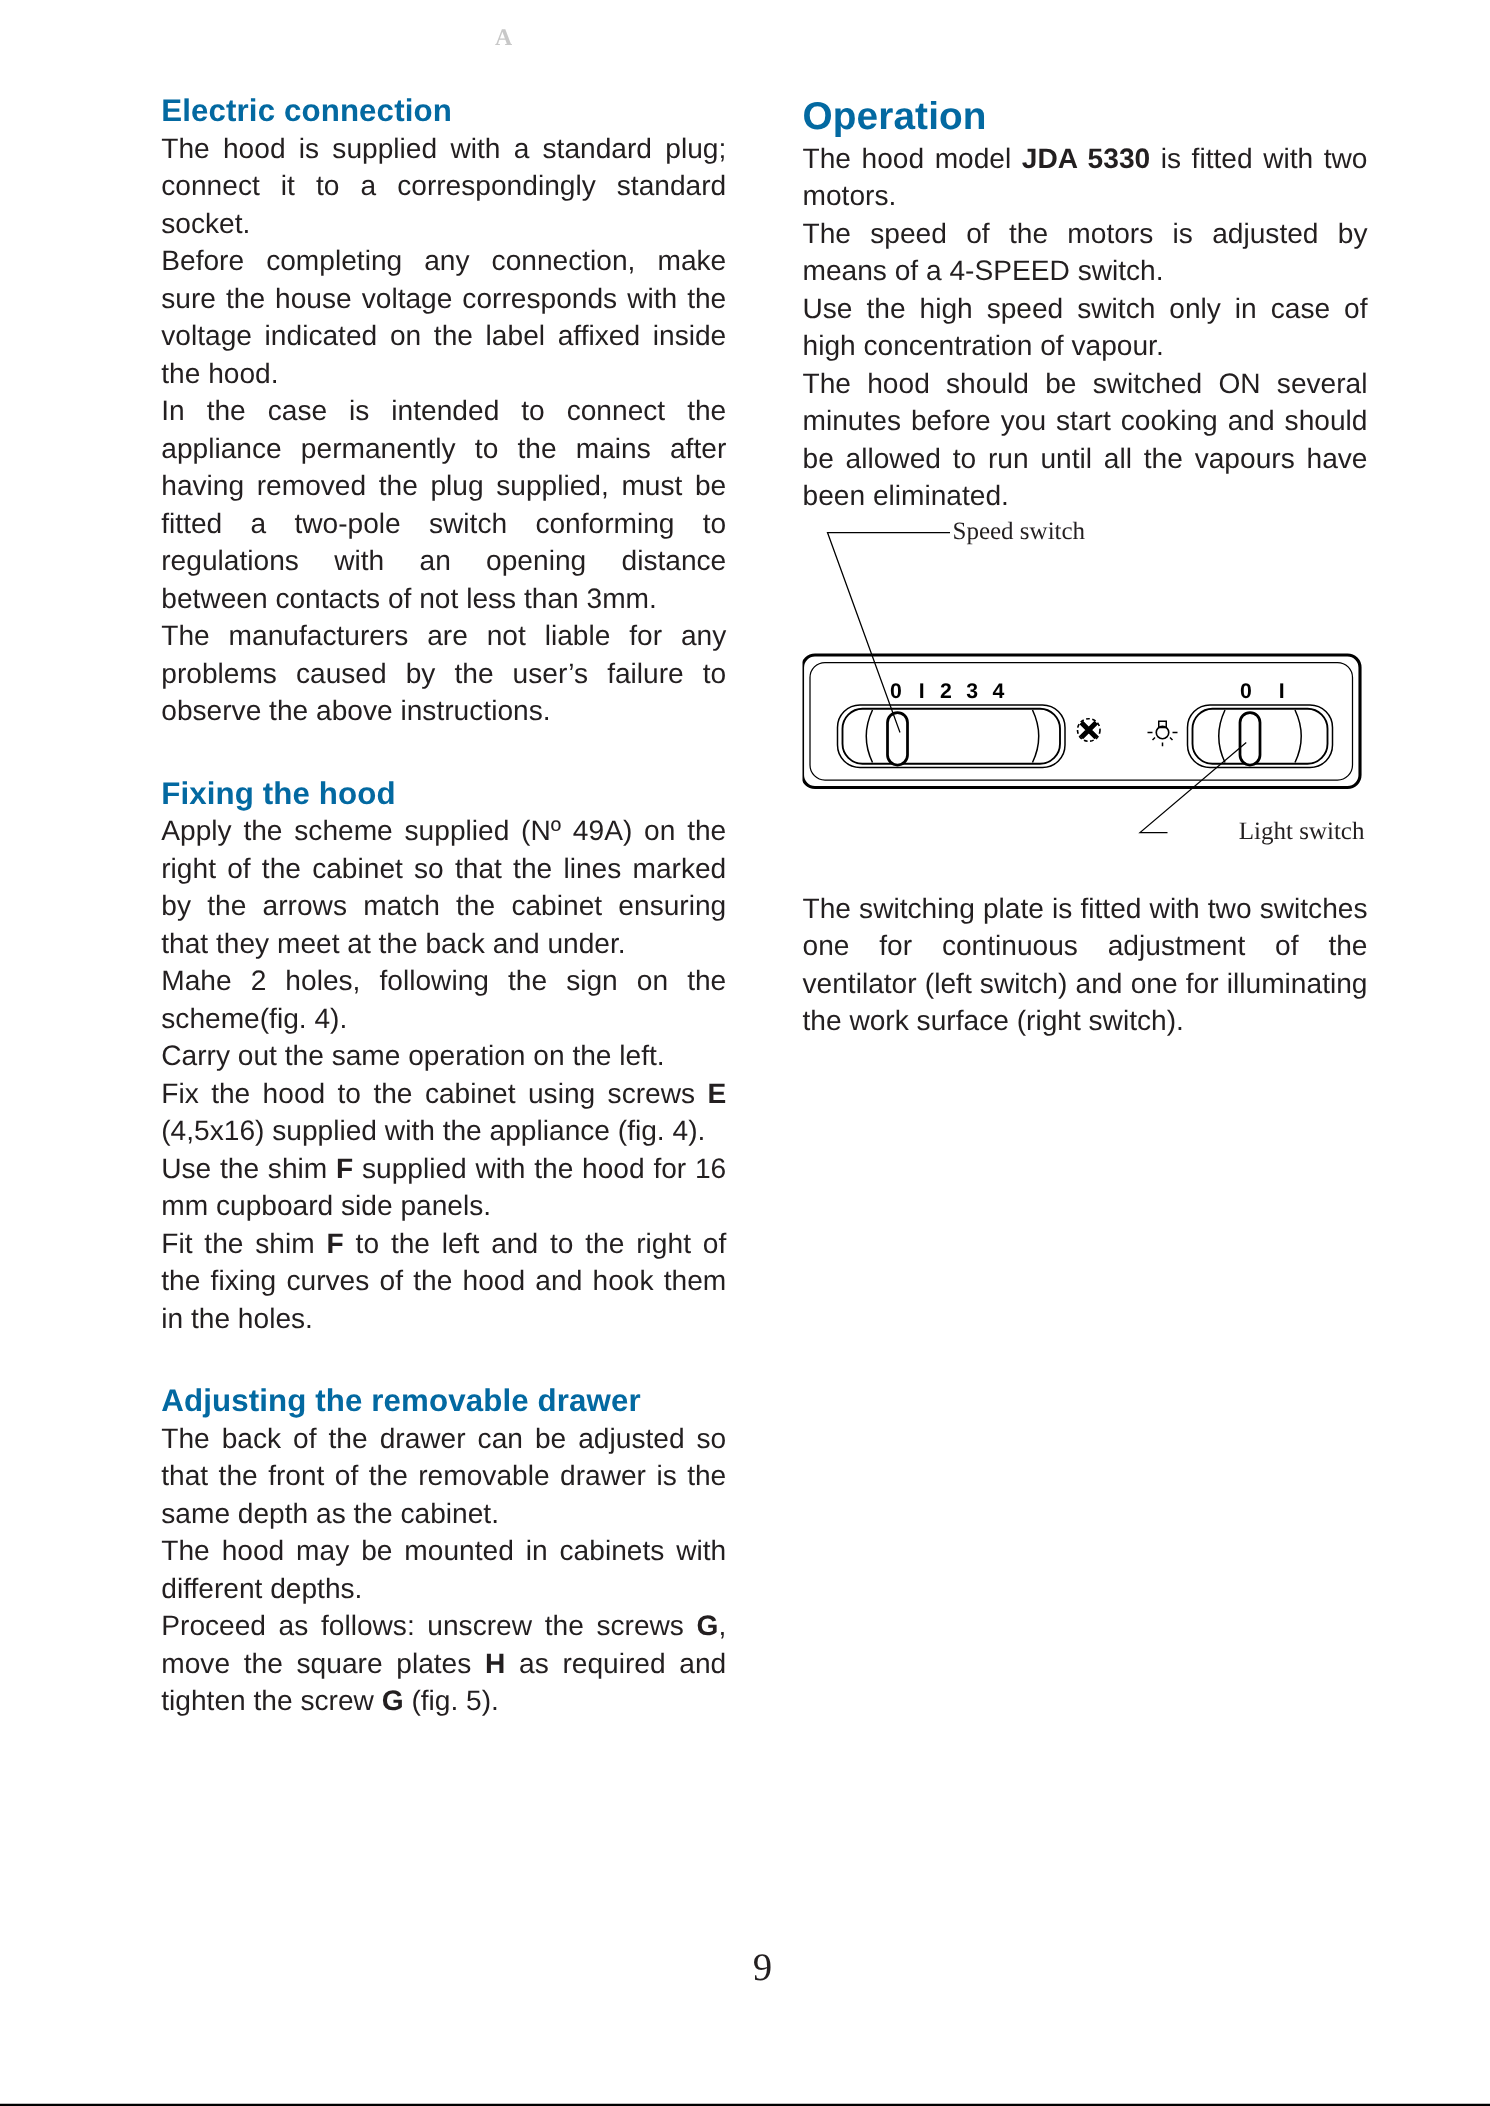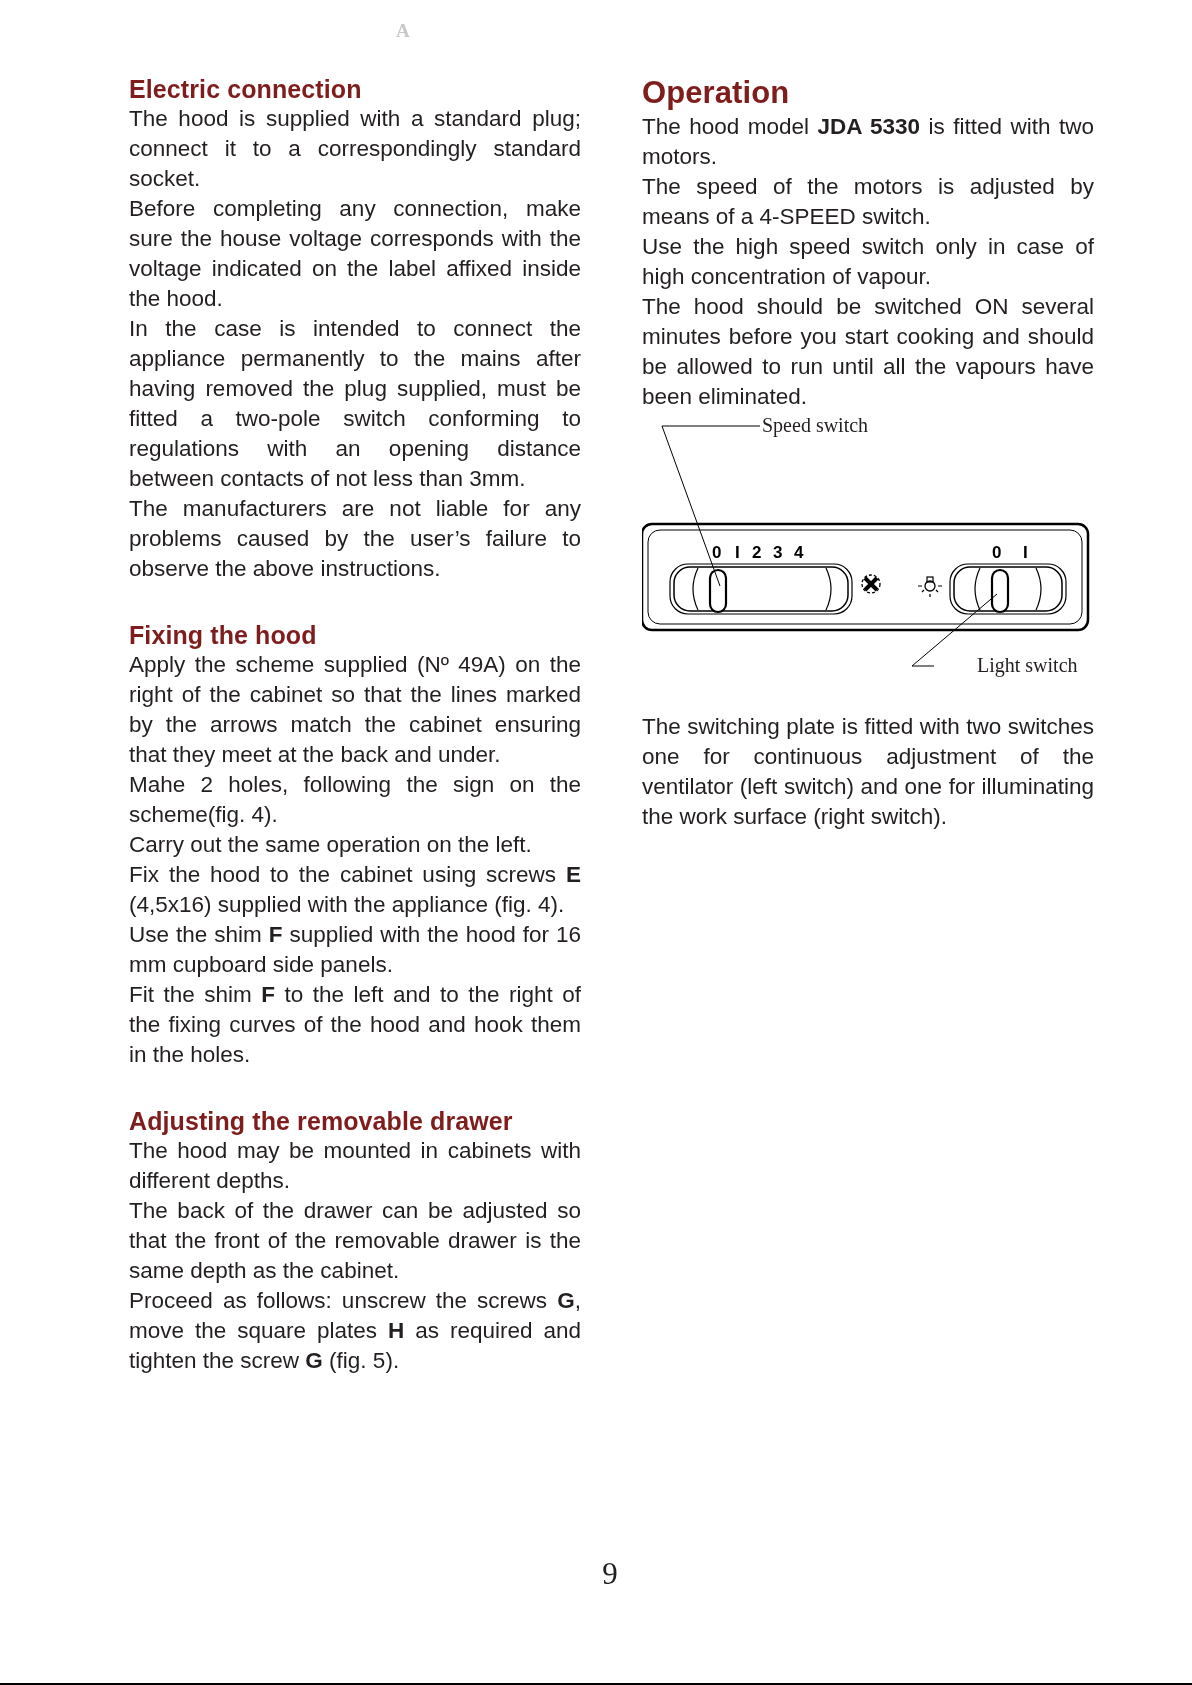--- a/index.html
+++ b/index.html
@@ -7,21 +7,21 @@
     .page { position: absolute; left: 0; top: 0; width: 1192px; height: 1685px; }
     .header-mark {
       position: absolute; left: 396px; top: 20px;
       font-family: "Liberation Serif", "DejaVu Serif", serif;
       font-weight: bold; font-size: 19px; color: #c8c8c8;
     }
     .col { position: absolute; font-family: "Liberation Sans", "DejaVu Sans", sans-serif; }
     .col-left { left: 129px; top: 74px; width: 452px; }
     .col-right { left: 642px; top: 74px; width: 452px; }
     .section-title {
-      font-weight: bold; font-size: 25px; line-height: 30px; margin: 0; color: #7f1d1d;
+      font-weight: bold; font-size: 25px; line-height: 30px; margin: 0; color: #0369a1;
       letter-spacing: 0.1px;
     }
     .section-title.large { font-size: 31px; line-height: 38px; }
     .para {
       font-size: 22.5px; line-height: 30px; margin: 0; text-align: justify; color: #231f20;
     }
     .para b { font-weight: bold; }
     .section { margin: 0; }
     .gap { height: 36px; }
     .figure {
@@ -66,22 +66,22 @@
       <p class="para">Carry out the same operation on the left.</p>
       <p class="para"><span>Fix the hood to the cabinet using screws </span><b>E</b><span> (4,5x16) supplied with the appliance (fig. 4).</span></p>
       <p class="para"><span>Use the shim </span><b>F</b><span> supplied with the hood for 16 mm cupboard side panels.</span></p>
       <p class="para"><span>Fit the shim </span><b>F</b><span> to the left and to the right of the fixing curves of the hood and hook them in the holes.</span></p>
     </div>
 
     <div class="gap"></div>
 
     <div class="section">
       <h2 class="section-title">Adjusting the removable drawer</h2>
+      <p class="para">The back of the drawer can be adjusted so that the front of the removable drawer is the same depth as the cabinet.</p>
       <p class="para">The hood may be mounted in cabinets with different depths.</p>
-      <p class="para">The back of the drawer can be adjusted so that the front of the removable drawer is the same depth as the cabinet.</p>
       <p class="para"><span>Proceed as follows: unscrew the screws </span><b>G</b><span>, move the square plates </span><b>H</b><span> as required and tighten the screw </span><b>G</b><span> (fig. 5).</span></p>
     </div>
   </div>
 
   <div class="col col-right">
     <div class="section">
       <h2 class="section-title large">Operation</h2>
       <p class="para"><span>The hood model </span><b>JDA 5330</b><span> is fitted with two motors.</span></p>
       <p class="para">The speed of the motors is adjusted by means of a 4-SPEED switch.</p>
       <p class="para">Use the high speed switch only in case of high concentration of vapour.</p>
@@ -128,21 +128,21 @@
           <text x="70" y="142">0</text>
           <text x="93" y="142">I</text>
           <text x="110" y="142">2</text>
           <text x="131" y="142">3</text>
           <text x="152" y="142">4</text>
           <text x="350" y="142">0</text>
           <text x="381" y="142">I</text>
         </g>
       </svg>
       <div class="fig-label" style="left:120px; top:-2px;">Speed switch</div>
-      <div class="fig-label" style="left:335px; top:238px;">Light switch</div>
+      <div class="fig-label" style="left:349px; top:238px;">Light switch</div>
     </div>
 
     <p class="para" style="margin-top:16px;">The switching plate is fitted with two switches one for continuous adjustment of the ventilator (left switch) and one for illuminating the work surface (right switch).</p>
   </div>
 
   <div class="page-number">9</div>
   <div class="bottom-rule"></div>
 </div>
 
 </body></html>

